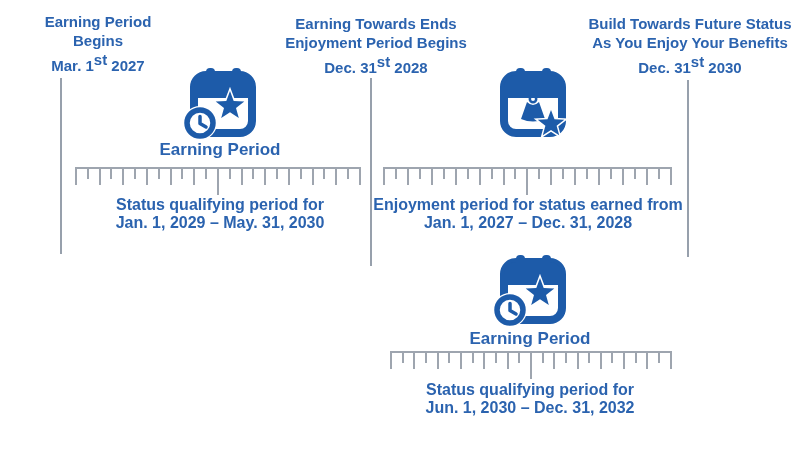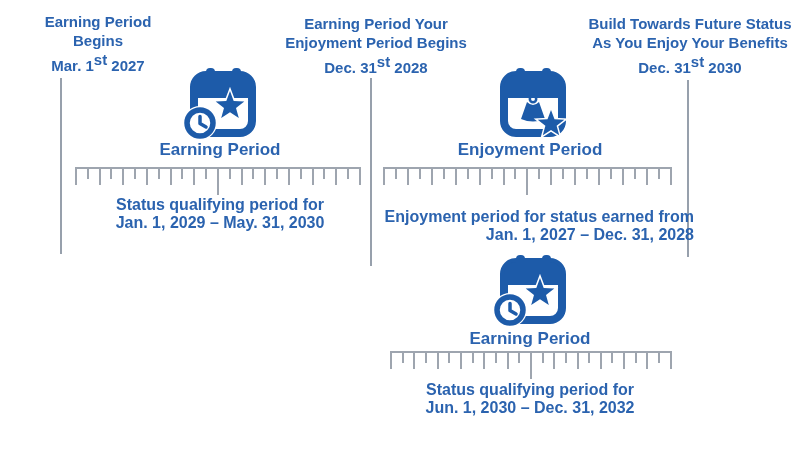--- a/index.html
+++ b/index.html
@@ -32,21 +32,21 @@
 
 <div class="canvas">
 
   <div class="hdr" style="left:8px;top:12px;width:180px;">
     <div>Earning Period</div>
     <div>Begins</div>
     <div><span>Mar. 1</span><sup>st</sup><span> 2027</span></div>
   </div>
 
   <div class="hdr" style="left:270px;top:14px;width:212px;">
-    <div>Earning Period Your</div>
+    <div>Earning Towards Ends</div>
     <div>Enjoyment Period Begins</div>
     <div><span>Dec. 31</span><sup>st</sup><span> 2028</span></div>
   </div>
 
   <div class="hdr" style="left:578px;top:14px;width:224px;">
     <div>Build Towards Future Status</div>
     <div>As You Enjoy Your Benefits</div>
     <div><span>Dec. 31</span><sup>st</sup><span> 2030</span></div>
   </div>
 
@@ -103,21 +103,20 @@
     <svg width="82" height="74" viewBox="0 0 82 74">
       <rect class="ic-fill" x="27" y="0" width="9" height="14" rx="4"></rect>
       <rect class="ic-fill" x="53" y="0" width="9" height="14" rx="4"></rect>
       <rect class="ic-stroke" x="15" y="7" width="58" height="58" rx="12" stroke-width="8"></rect>
       <path class="ic-fill" d="M15 30 V19 C15 12.4 20.4 7 27 7 H61 C67.6 7 73 12.4 73 19 V30 Z"></path>
       <circle class="ic-stroke" cx="44" cy="31" r="3.2" stroke-width="2.5"></circle>
       <path class="ic-fill" d="M38 34 Q41 37 44 37 Q47 37 50 34 L56 51 Q50 53.5 44 53.5 Q38 53.5 32 51 Z"></path>
       <polygon class="star" points="62,42 65.5,51.2 75.3,51.7 67.6,57.8 70.2,67.3 62,61.9 53.8,67.3 56.4,57.8 48.7,51.7 58.5,51.2"></polygon>
     </svg>
   </div>
-  <div class="p-label" style="left:385px;top:140px;width:290px;">Enjoyment Period</div>
   <div class="ruler" style="left:383px;top:167px;width:289px;">
       <div class="tick" style="height: 16px;"></div>
       <div class="tick" style="height: 10px;"></div>
       <div class="tick" style="height: 16px;"></div>
       <div class="tick" style="height: 10px;"></div>
       <div class="tick" style="height: 16px;"></div>
       <div class="tick" style="height: 10px;"></div>
       <div class="tick" style="height: 16px;"></div>
       <div class="tick" style="height: 10px;"></div>
       <div class="tick" style="height: 16px;"></div>
@@ -131,21 +130,21 @@
       <div class="tick" style="height: 16px;"></div>
       <div class="tick" style="height: 10px;"></div>
       <div class="tick" style="height: 16px;"></div>
       <div class="tick" style="height: 10px;"></div>
       <div class="tick" style="height: 16px;"></div>
       <div class="tick" style="height: 10px;"></div>
       <div class="tick" style="height: 16px;"></div>
       <div class="tick" style="height: 10px;"></div>
       <div class="tick" style="height: 16px;"></div>
     </div>
-  <div class="caption" style="left:362px;top:208px;width:332px;text-align:right;">
+  <div class="caption" style="left:362px;top:196px;width:332px;">
     <div>Enjoyment period for status earned from</div>
     <div>Jan. 1, 2027 – Dec. 31, 2028</div>
   </div>
 
   <div class="icon-wrap" style="left:385px;top:255px;width:290px;">
     <svg width="82" height="74" viewBox="0 0 82 74">
       <rect class="ic-fill" x="27" y="0" width="9" height="14" rx="4"></rect>
       <rect class="ic-fill" x="53" y="0" width="9" height="14" rx="4"></rect>
       <rect class="ic-stroke" x="15" y="7" width="58" height="58" rx="12" stroke-width="8"></rect>
       <path class="ic-fill" d="M15 30 V19 C15 12.4 20.4 7 27 7 H61 C67.6 7 73 12.4 73 19 V30 Z"></path>

